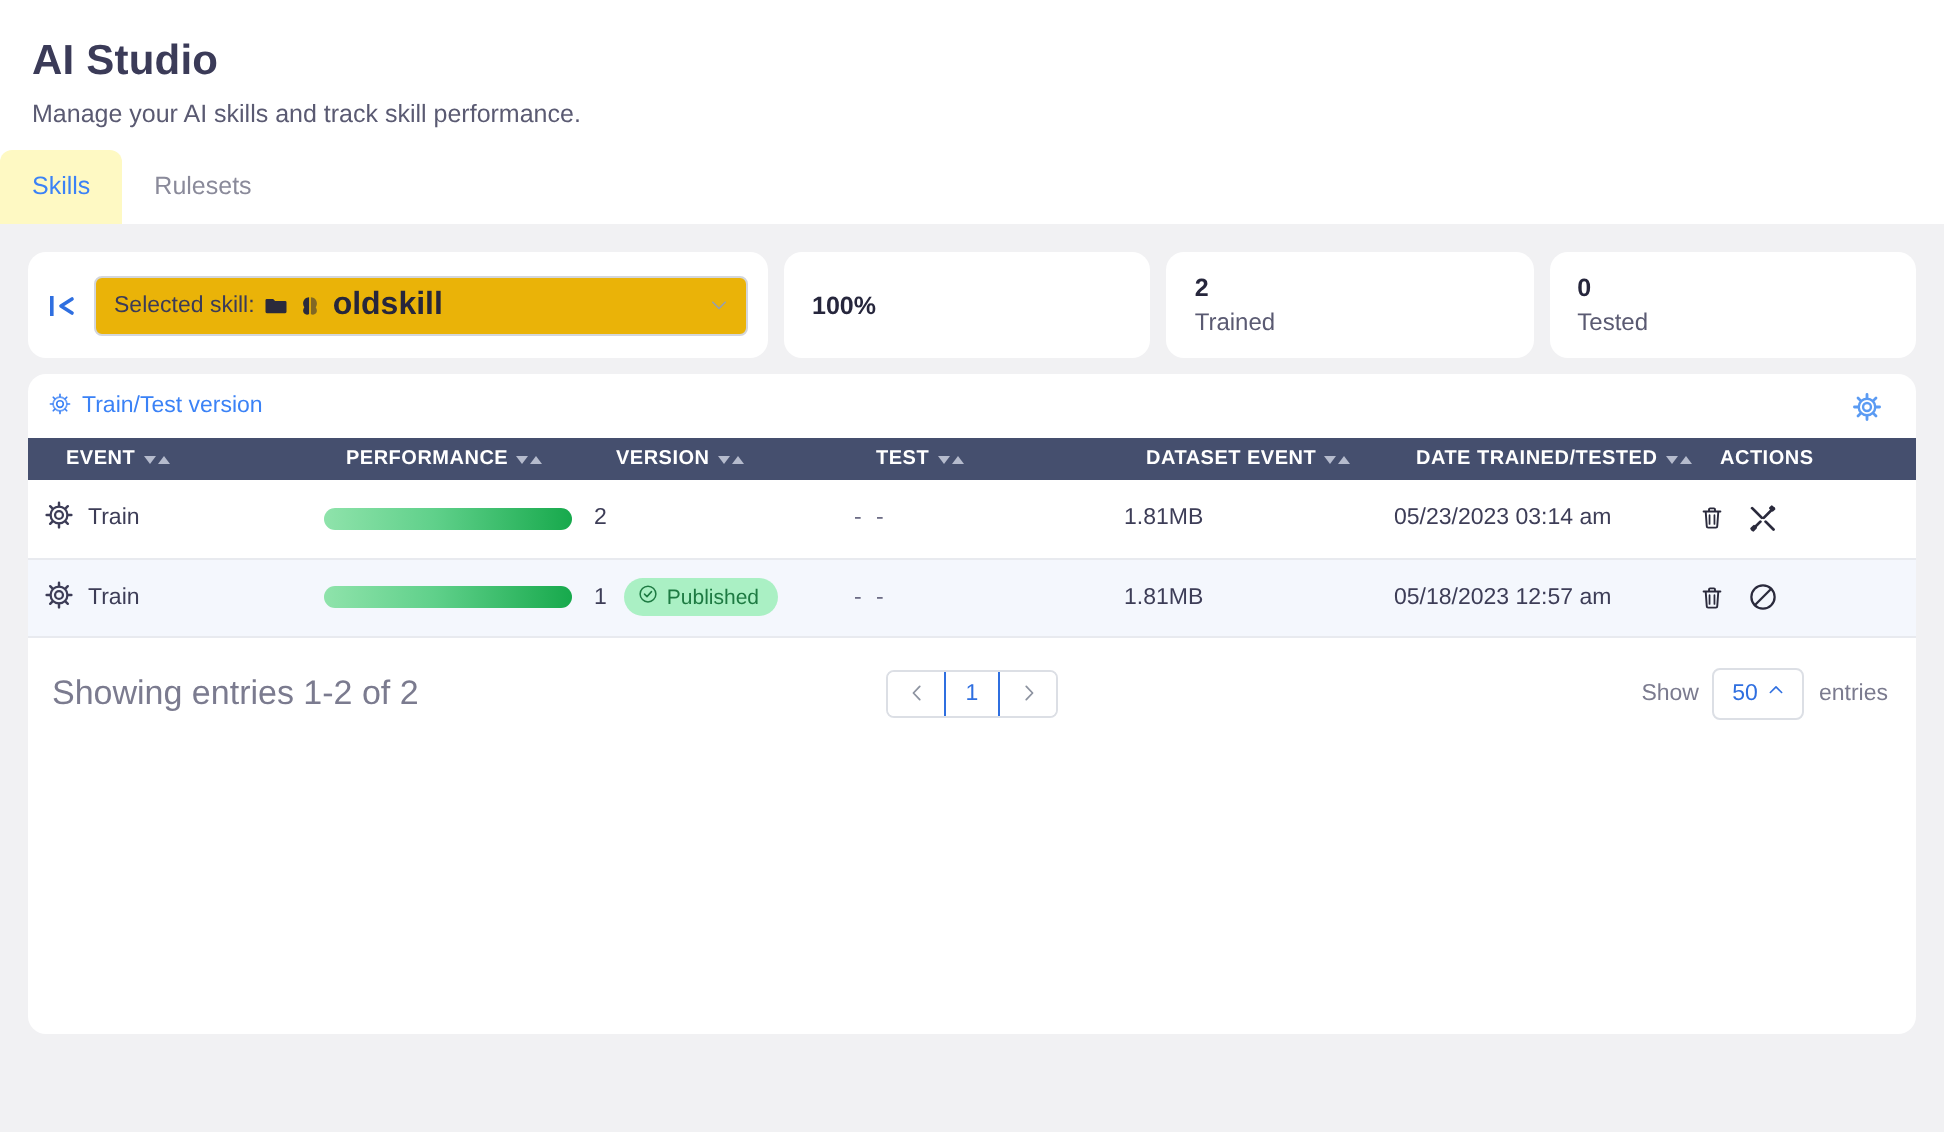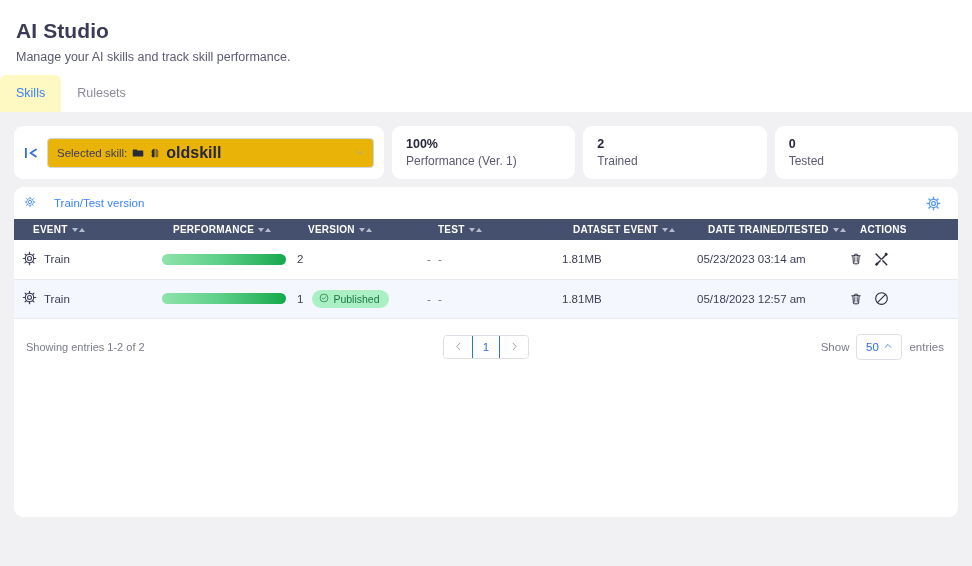--- a/index.html
+++ b/index.html
@@ -143,21 +143,21 @@
   .table-toolbar {
     height: 32px;
     display: flex;
     align-items: center;
     padding: 0 6px 0 10px;
     position: relative;
   }
   .toolbar-link {
     display: flex;
     align-items: center;
-    gap: 18px;
+    gap: 5px;
     color: #3b82f6;
     font-size: 11.5px;
     cursor: pointer;
   }
   .toolbar-right {
     margin-left: auto;
     display: flex;
     align-items: center;
     padding-right: 8px;
   }
@@ -259,21 +259,21 @@
 
   
   .table-footer {
     display: flex;
     align-items: center;
     height: 56px;
     padding: 0 14px 0 12px;
     background: #ffffff;
   }
   .showing-text {
-    font-size: 11px;
+    font-size: 17px;
     color: #7b7b8f;
   }
   .pager {
     position: absolute;
     left: 50%;
     transform: translateX(-50%);
     display: flex;
     align-items: center;
     border: 1px solid #dcdfe5;
     border-radius: 4px;
@@ -368,21 +368,20 @@
           <svg width="11" height="11" viewBox="0 0 16 16">
             <path d="M3.5 6 L8 10.5 L12.5 6" stroke="#9aa0ab" stroke-width="1.2" fill="none" stroke-linecap="round" stroke-linejoin="round"></path>
           </svg>
         </span>
       </div>
     </div>
 
 
     <div class="kpi">
       <div class="kpi-value">100%</div>
-      <div class="kpi-label">Performance (Ver. 1)</div>
     </div>
 
     <div class="kpi">
       <div class="kpi-value">2</div>
       <div class="kpi-label">Trained</div>
     </div>
 
     <div class="kpi">
       <div class="kpi-value">0</div>
       <div class="kpi-label">Tested</div>

